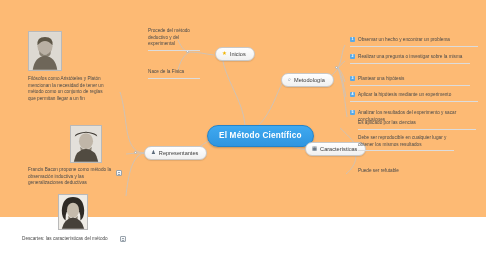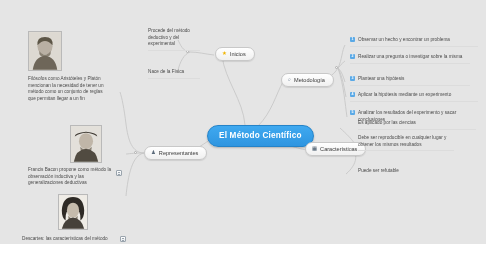--- a/index.html
+++ b/index.html
@@ -4,22 +4,22 @@
 <style>
   * { box-sizing: border-box; margin: 0; padding: 0; }
   html, body {
     width: 486px; height: 270px;
     overflow: hidden;
     background: #ffffff;
     font-family: "Liberation Sans", sans-serif;
   }
   #canvas {
     position: relative;
-    width: 486px; height: 244px;
-    background: #e5e5e5;
+    width: 486px; height: 217px;
+    background: #fdba74;
   }
   svg.links {
     position: absolute; left: 0; top: 0;
     width: 486px; height: 270px;
     pointer-events: none;
   }
 
   
   .center-node {
     position: absolute;

